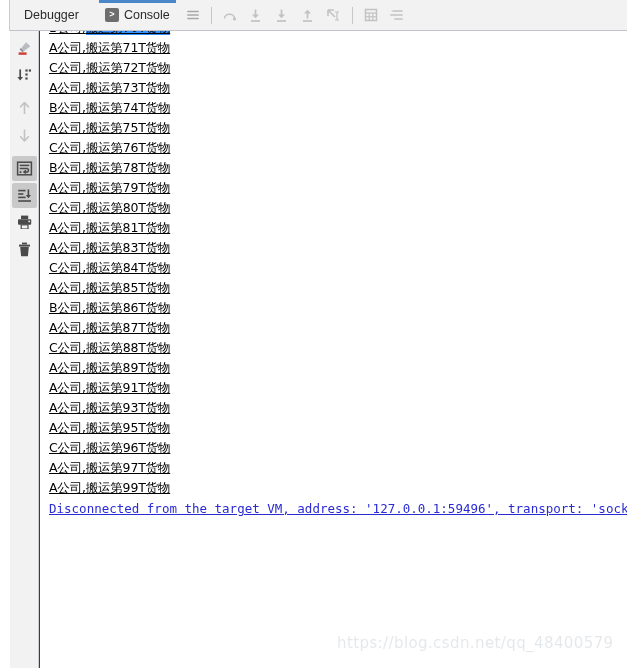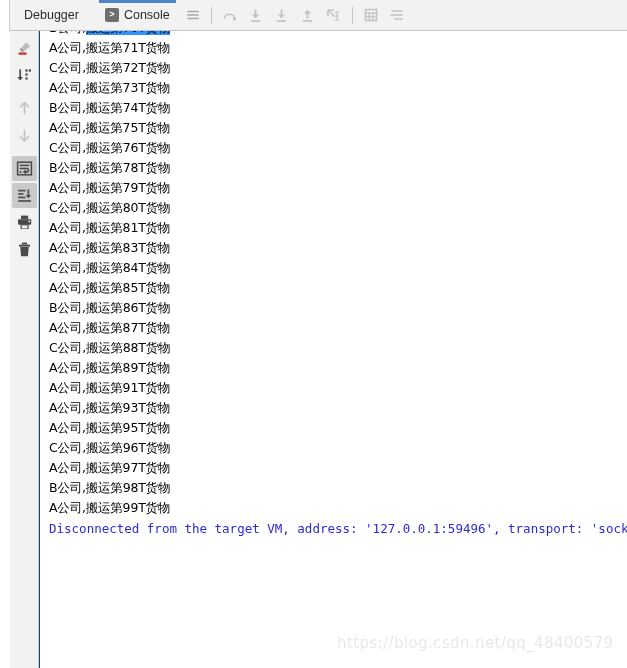--- a/index.html
+++ b/index.html
@@ -9,21 +9,21 @@
     height: 668px;
     overflow: hidden;
     background: #ffffff;
     font-family: "Liberation Sans", sans-serif;
   }
 
   #app {
     position: relative;
     width: 627px;
     height: 668px;
-    background: #0c4a6e;
+    background: #701a75;
     overflow: hidden;
   }
 
   
   .toolbar {
     position: absolute;
     left: 0; top: 0;
     width: 627px;
     height: 31px;
     background: #f2f2f2;
@@ -132,20 +132,21 @@
     padding-left: 9px;
   }
   .log-line {
     height: 20px;
     line-height: 20px;
     font-family: "DejaVu Sans", sans-serif;
     font-size: 12.5px;
     color: #000000;
     white-space: nowrap;
     letter-spacing: -0.2px;
+    text-decoration: underline;
   }
   .log-line .sel {
     background: #3390ff;
     color: #000000;
   }
   .log-line.disconnect {
     font-family: "DejaVu Sans Mono", "Liberation Mono", monospace;
     font-size: 12.5px;
     color: #2b2bd4;
     letter-spacing: 0px;
@@ -366,21 +367,20 @@
         <div class="log-line">A公司,搬运第85T货物</div>
         <div class="log-line">B公司,搬运第86T货物</div>
         <div class="log-line">A公司,搬运第87T货物</div>
         <div class="log-line">C公司,搬运第88T货物</div>
         <div class="log-line">A公司,搬运第89T货物</div>
         <div class="log-line">A公司,搬运第91T货物</div>
         <div class="log-line">A公司,搬运第93T货物</div>
         <div class="log-line">A公司,搬运第95T货物</div>
         <div class="log-line">C公司,搬运第96T货物</div>
         <div class="log-line">A公司,搬运第97T货物</div>
-        <div class="log-line">B公司,搬运第98T货物</div>
         <div class="log-line">A公司,搬运第99T货物</div>
         <div class="log-line disconnect">Disconnected from the target VM, address: '127.0.0.1:59496', transport: 'socket'</div>
       </div>
   </div>
 
   <div class="watermark">https://blog.csdn.net/qq_48400579</div>
 
 </div>
 
 </body></html>

